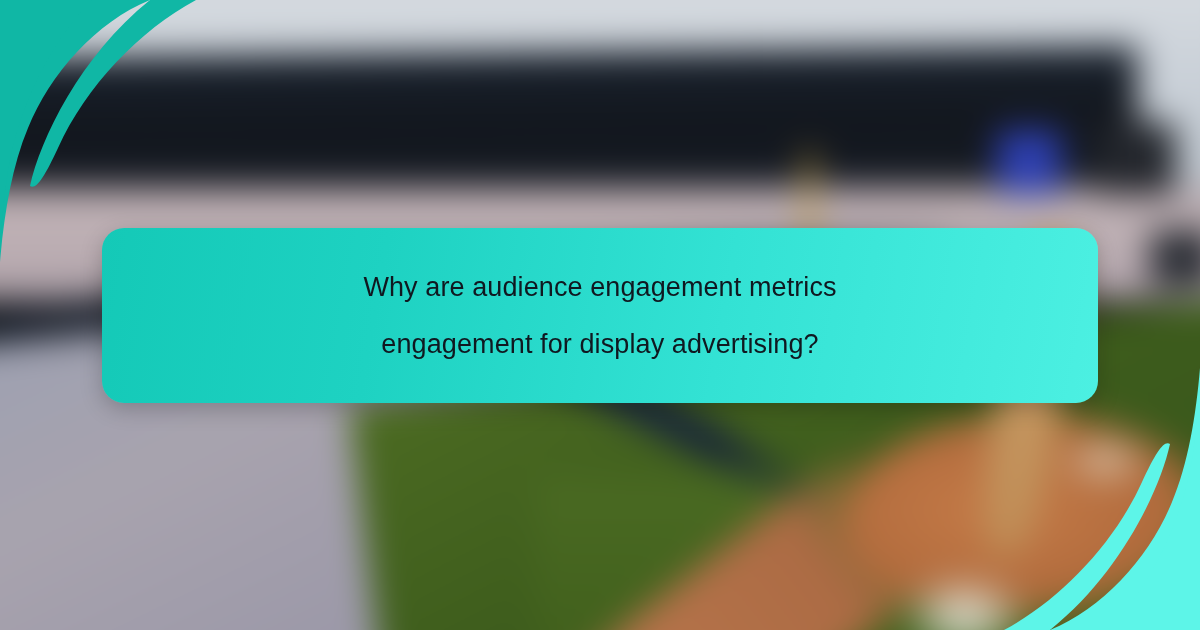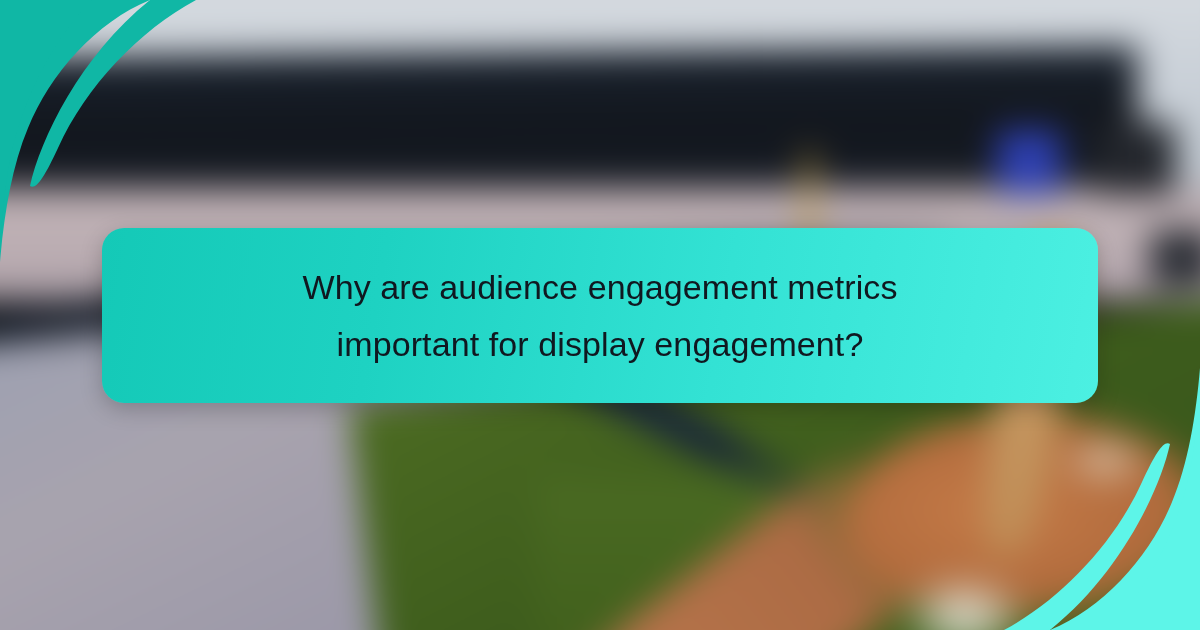--- a/index.html
+++ b/index.html
@@ -207,21 +207,21 @@
     box-shadow: 0 6px 22px rgba(0,0,0,0.22);
     display: flex;
     align-items: center;
     justify-content: center;
     box-sizing: border-box;
     padding: 0 34px;
   }
   .question-text {
     margin: 12px;
     text-align: center;
-    font-size: 34px;
+    font-size: 27px;
     line-height: 57px;
     font-weight: 400;
     color: #101820;
     letter-spacing: 0.1px;
     font-family: "Liberation Sans", "DejaVu Sans", sans-serif;
   }
 </style>
 </head>
 <body>
 
@@ -260,17 +260,17 @@
 
   <svg class="swoosh swoosh-br" width="420" height="300" viewBox="0 0 420 300" aria-hidden="true">
     <path d="M420,300 L270,300 C324,278 370,226 392,172 C408,134 416,86 420,38 Z" fill="#5df5e8"></path>
     <path d="M420,300 L328,300 C364,264 394,208 408,150 C414,124 418,86 420,52 Z" fill="#5df5e8"></path>
     <path d="M270,300 L224,300 C280,270 334,214 362,152 C376,122 384,110 390,114 C380,160 340,244 270,300 Z" fill="#5df5e8"></path>
   </svg>
 
   <div class="question-card">
     <p class="question-text">
       <span>Why are audience engagement metrics</span><br>
-      <span>important for display engagement?</span>
+      <span>engagement for display advertising?</span>
     </p>
   </div>
 
 </div>
 
 </body></html>

